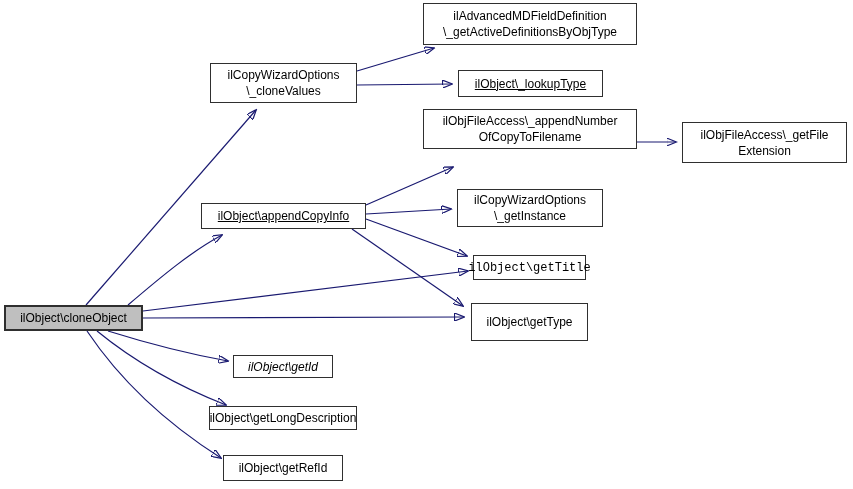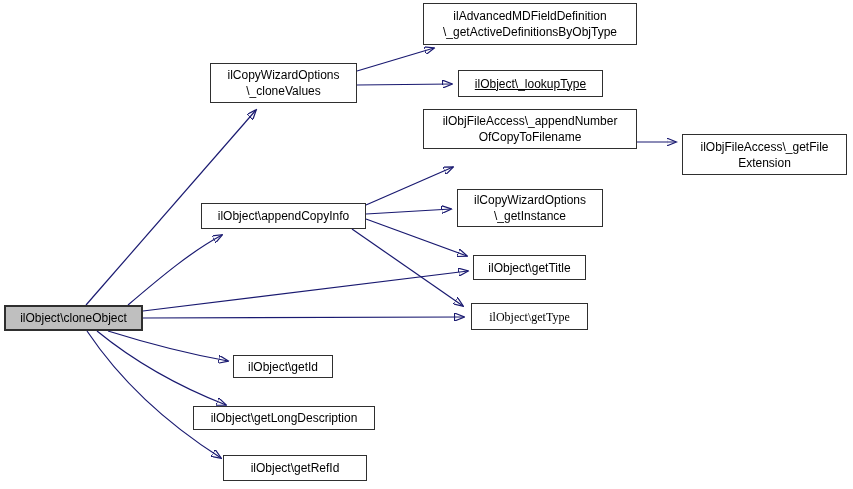--- a/index.html
+++ b/index.html
@@ -83,51 +83,51 @@
 
   <div class="node" style="left:458px; top:70px; width:145px; height:27px;text-decoration:underline;">
     <span class="lbl">ilObject\_lookupType</span>
   </div>
 
   <div class="node" style="left:423px; top:109px; width:214px; height:40px;">
     <span class="lbl">ilObjFileAccess\_appendNumber
 OfCopyToFilename</span>
   </div>
 
-  <div class="node" style="left:682px; top:122px; width:165px; height:41px;margin-top:12px;">
+  <div class="node" style="left:682px; top:122px; width:165px; height:41px;">
     <span class="lbl">ilObjFileAccess\_getFile
 Extension</span>
   </div>
 
   <div class="node" style="left:457px; top:189px; width:146px; height:38px;">
     <span class="lbl">ilCopyWizardOptions
 \_getInstance</span>
   </div>
 
-  <div class="node" style="left:201px; top:203px; width:165px; height:26px;">
+  <div class="node" style="left:201px; top:203px; width:165px; height:26px;text-decoration:underline;">
     <span class="lbl">ilObject\appendCopyInfo</span>
   </div>
 
-  <div class="node" style="left:473px; top:255px; width:113px; height:25px;">
+  <div class="node" style="left:473px; top:255px; width:113px; height:25px;font-family:Liberation Mono, monospace;">
     <span class="lbl">ilObject\getTitle</span>
   </div>
 
-  <div class="node" style="left:471px; top:303px; width:117px; height:27px;font-family:Liberation Serif, serif;">
+  <div class="node" style="left:471px; top:303px; width:117px; height:38px;">
     <span class="lbl">ilObject\getType</span>
   </div>
 
   <div class="node highlight" style="left:4px; top:305px; width:139px; height:26px;">
     <span class="lbl">ilObject\cloneObject</span>
   </div>
 
-  <div class="node" style="left:233px; top:355px; width:100px; height:23px;">
+  <div class="node" style="left:233px; top:355px; width:100px; height:23px;font-style:italic;">
     <span class="lbl">ilObject\getId</span>
   </div>
 
-  <div class="node" style="left:193px; top:406px; width:182px; height:24px;">
+  <div class="node" style="left:209px; top:406px; width:148px; height:24px;">
     <span class="lbl">ilObject\getLongDescription</span>
   </div>
 
-  <div class="node" style="left:223px; top:455px; width:144px; height:26px;">
+  <div class="node" style="left:223px; top:455px; width:120px; height:26px;">
     <span class="lbl">ilObject\getRefId</span>
   </div>
 
 </div>
 
 </body></html>

